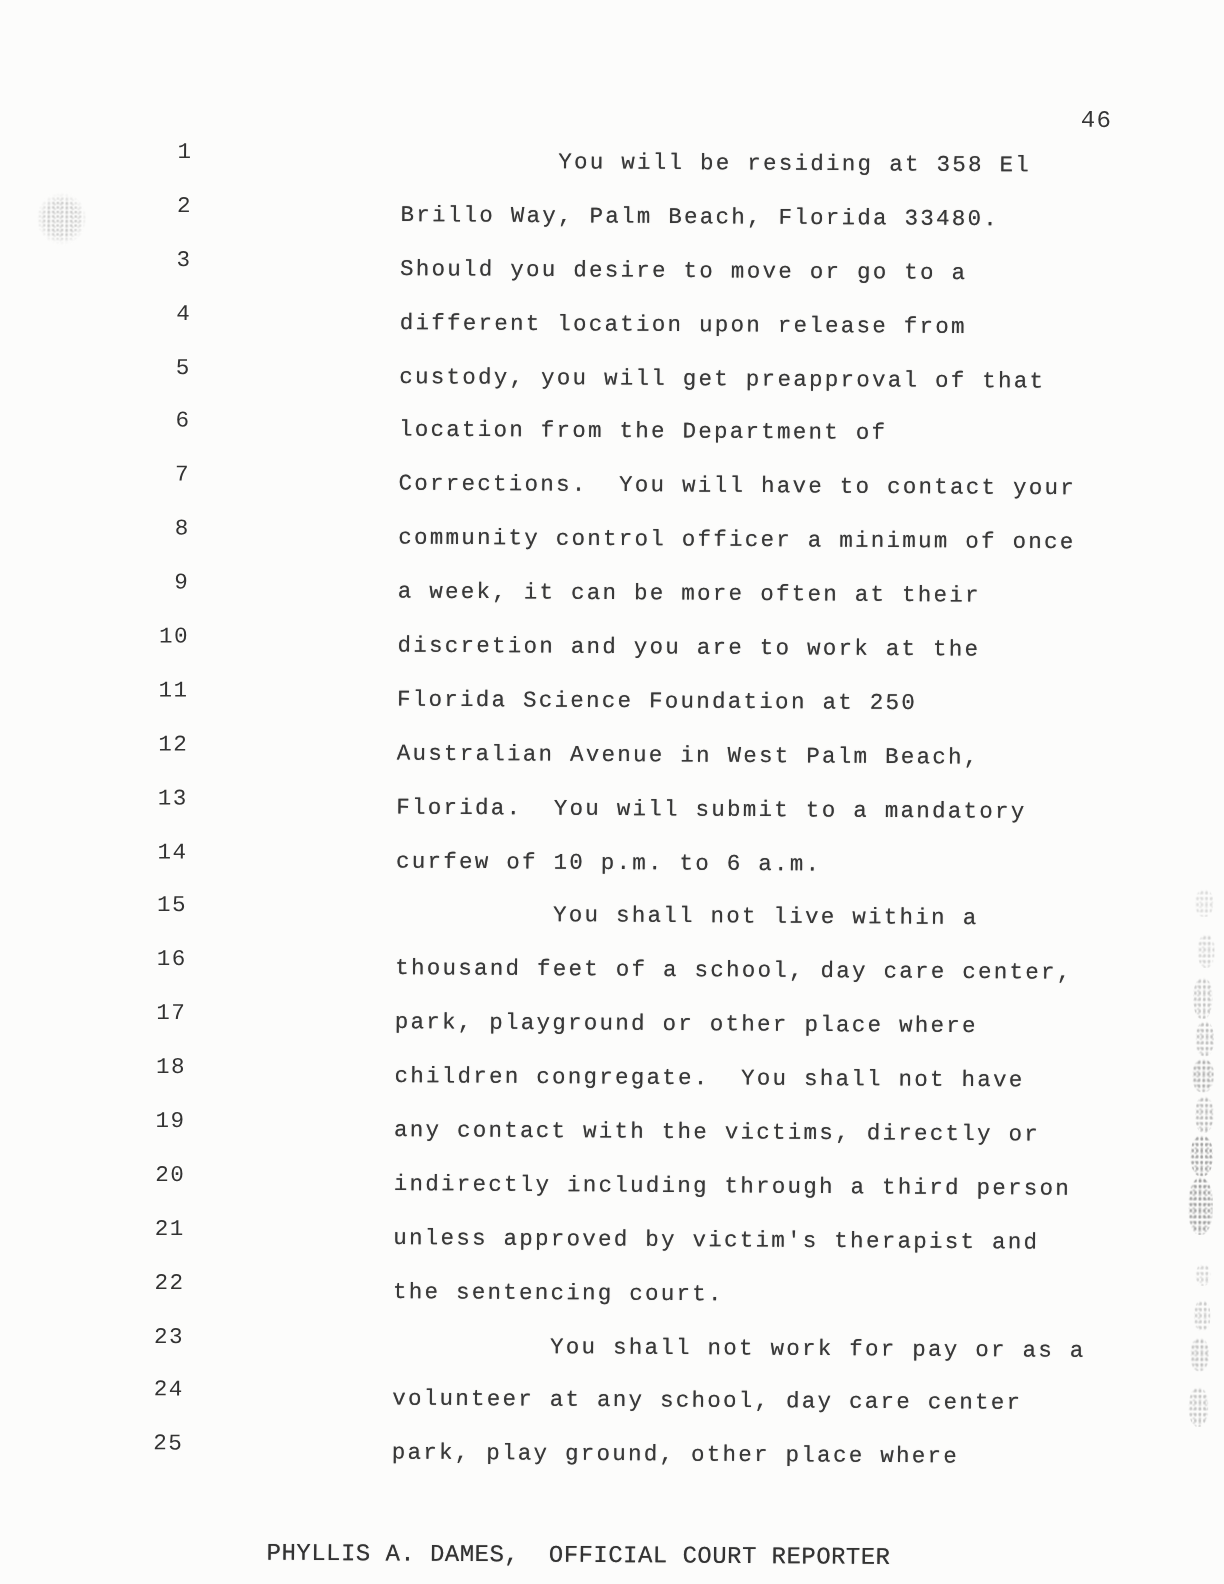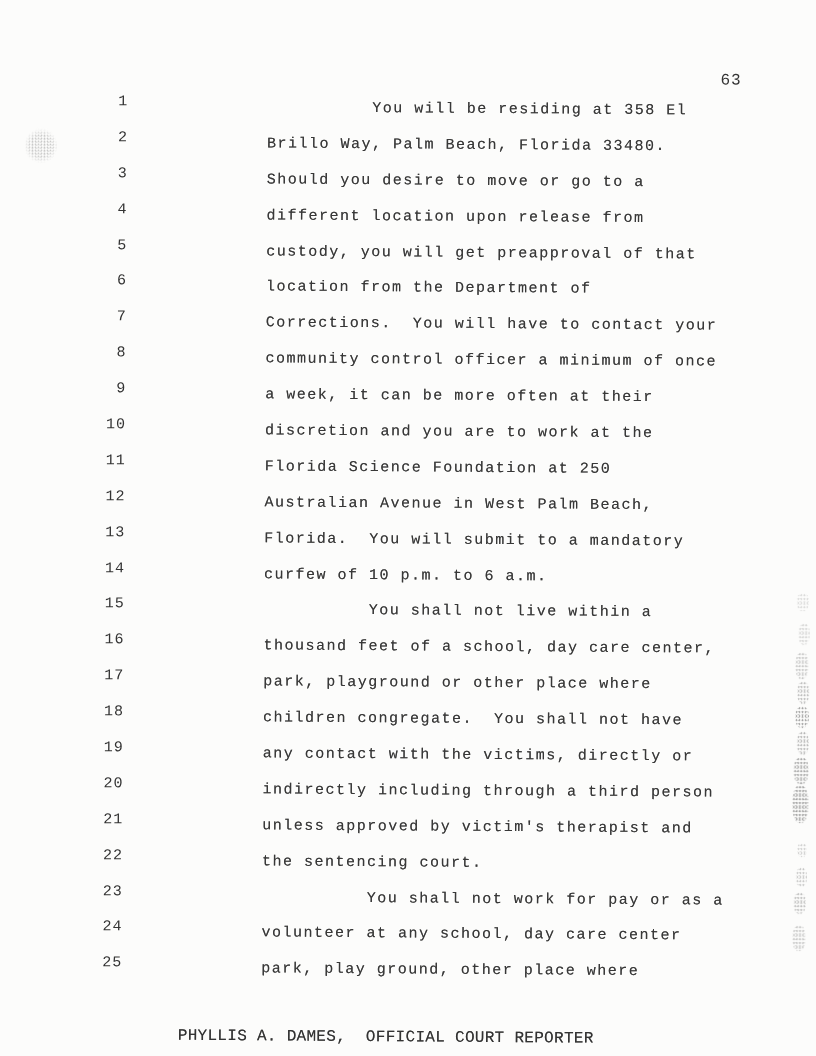--- a/index.html
+++ b/index.html
@@ -76,21 +76,21 @@
     background-position:0 0, 1.5px 1px;
     filter:blur(.3px);
   }
 </style>
 </head>
 <body>
 
 <div class="page">
   <div class="tilt">
 
-    <div class="page-number">63</div>
+    <div class="page-number">46</div>
 
     <div class="smudge"></div>
 
     <div class="lines">
         <div class="row"><span class="num">1</span><span class="txt indent">You will be residing at 358 El</span></div>
         <div class="row"><span class="num">2</span><span class="txt">Brillo Way, Palm Beach, Florida 33480.</span></div>
         <div class="row"><span class="num">3</span><span class="txt">Should you desire to move or go to a</span></div>
         <div class="row"><span class="num">4</span><span class="txt">different location upon release from</span></div>
         <div class="row"><span class="num">5</span><span class="txt">custody, you will get preapproval of that</span></div>
         <div class="row"><span class="num">6</span><span class="txt">location from the Department of</span></div>

